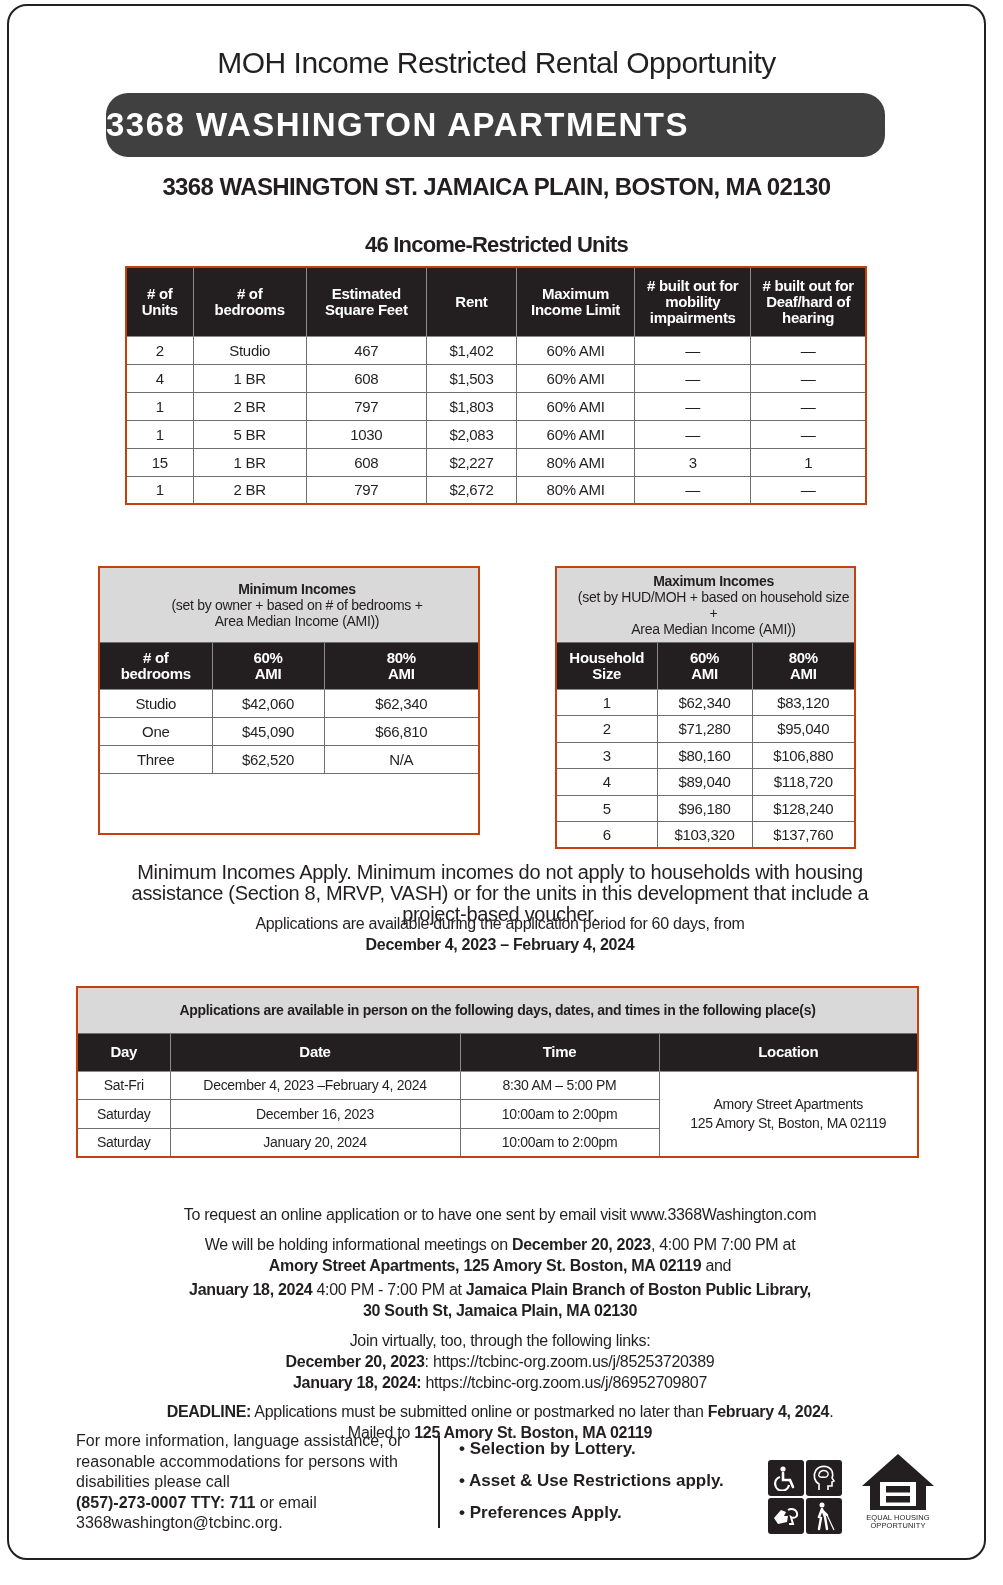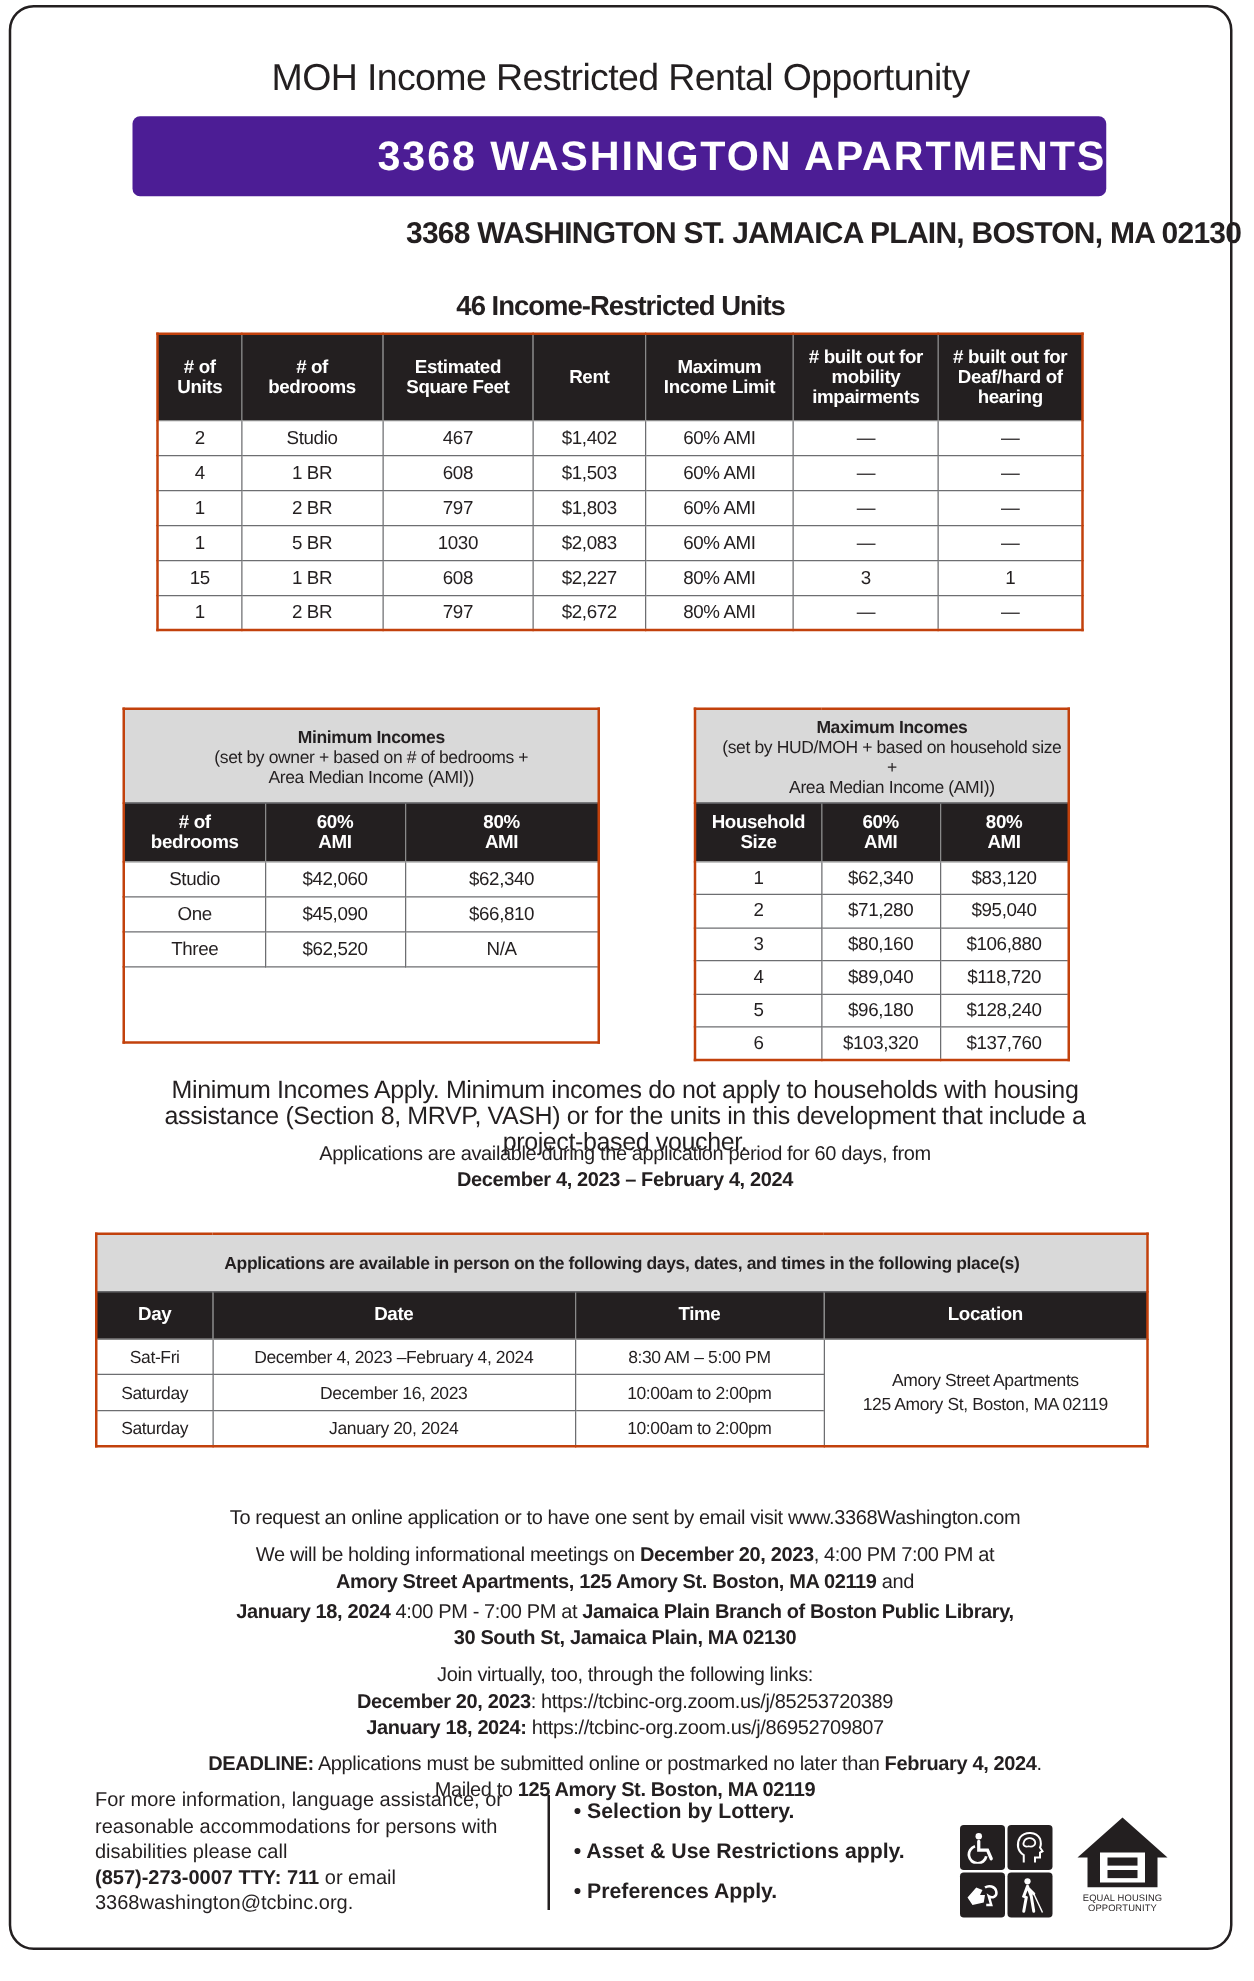--- a/index.html
+++ b/index.html
@@ -7,24 +7,24 @@
   body { font-family: "Liberation Sans", sans-serif; color: #231f20; position: relative; overflow: hidden; }
   .frame {
     position: absolute; left: 7px; top: 4px; width: 979px; height: 1556px;
     border: 2px solid #231f20; border-radius: 20px;
   }
   .abs { position: absolute; }
   .cond { font-family: "Liberation Sans Narrow", "Liberation Sans", sans-serif; letter-spacing: -0.3px; }
 
   .top-title { left: 0; width: 993px; top: 46px; font-size: 30px; text-align: center; letter-spacing: -0.5px; }
   .banner {
-    left: 106px; top: 93px; width: 779px; height: 64px; background: #4c1d95; border-radius: 6px;
-    color: #fff; font-size: 33px; font-weight: bold; text-align: right; line-height: 64px; letter-spacing: 1.5px;
+    left: 106px; top: 93px; width: 779px; height: 64px; background: #404040; border-radius: 22px;
+    color: #fff; font-size: 33px; font-weight: bold; text-align: left; line-height: 64px; letter-spacing: 1.5px;
   }
-  .address { left: 0; width: 993px; top: 173px; font-size: 24px; font-weight: bold; text-align: right; letter-spacing: -0.6px; }
+  .address { left: 0; width: 993px; top: 173px; font-size: 24px; font-weight: bold; text-align: center; letter-spacing: -0.6px; }
   .units-heading { left: 0; width: 993px; top: 232px; font-size: 22px; font-weight: bold; text-align: center; letter-spacing: -0.8px; }
 
   table { border-collapse: collapse; table-layout: fixed; }
   td, th { border: 1px solid #6d6e71; text-align: center; vertical-align: middle; font-size: 15px; font-weight: normal; }
   th.dark { background: #231f20; color: #fff; font-weight: bold; line-height: 16px; border-color: #8a8a8a; }
   td.graycap { background: #d9d9d9; font-size: 14px; line-height: 16px; border-color: #6d6e71; }
   .outer { border: 2px solid #c2410c; }
 
   .units-table { left: 125px; top: 266px; width: 742px; }
   .units-table th.dark { height: 69px; font-size: 15px; }

